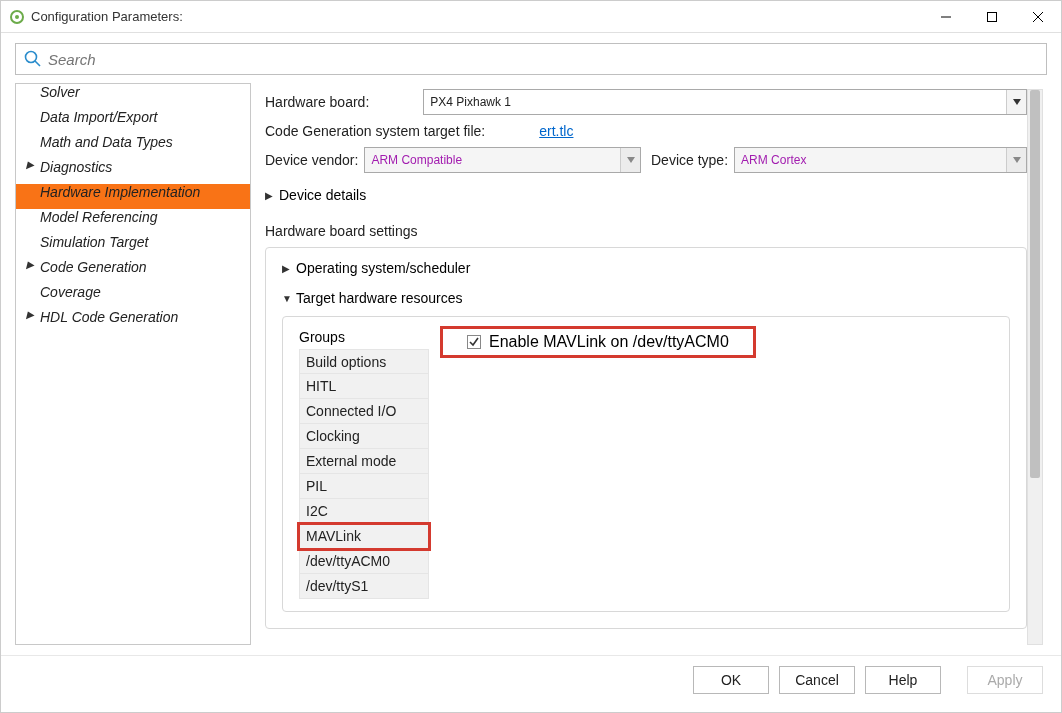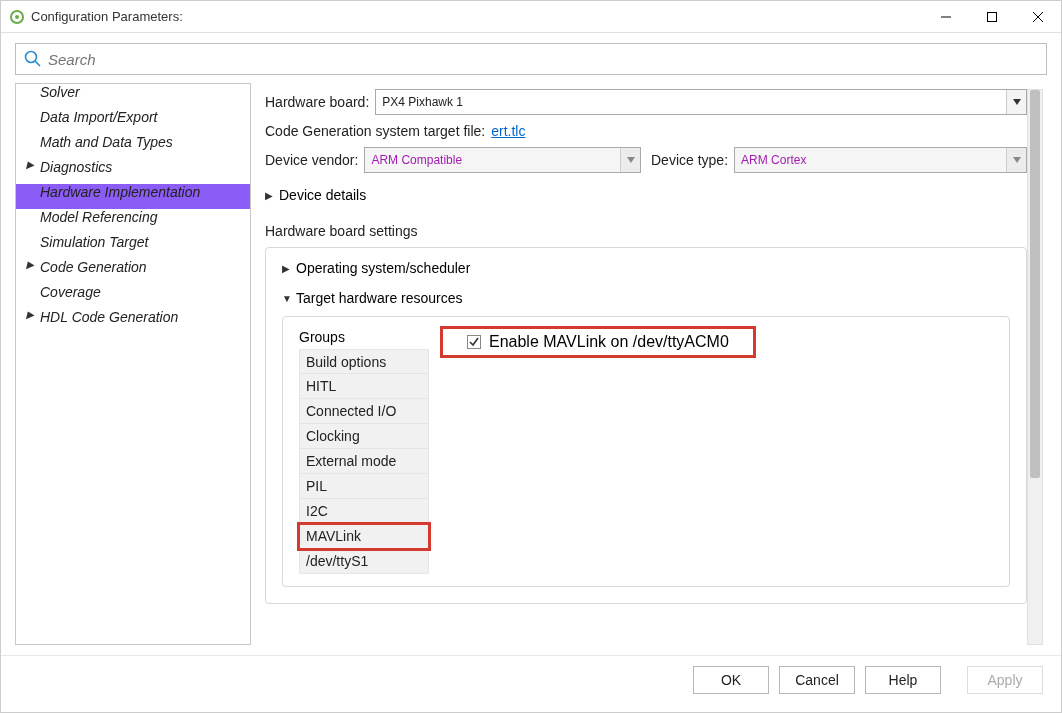--- a/index.html
+++ b/index.html
@@ -15,28 +15,28 @@
   .search-wrap { padding: 10px 14px 8px 14px; }
   .search { display: flex; align-items: center; border: 1px solid #bfbfbf; height: 32px; padding: 0 8px; background: #fff; }
   .search-icon { width: 18px; height: 18px; margin-right: 6px; flex-shrink: 0; }
   .search input { border: none; outline: none; flex: 1; font-size: 15px; font-style: italic; color: #888; background: transparent; }
 
   .content { display: flex; padding: 0 14px 10px 14px; height: 572px; }
   .sidebar { width: 236px; border: 1px solid #c8c8c8; background: #fff; overflow-y: auto; }
   .sidebar-item { height: 25px; display: flex; align-items: flex-start; padding-left: 8px; font-size: 14px; color: #222; cursor: default; font-style: italic; }
   .sidebar-item .tri { width: 12px; display: inline-flex; align-items: center; justify-content: center; margin-right: 4px; font-size: 10px; color: #333; }
   .sidebar-item .spacer { width: 16px; }
-  .sidebar-item.selected { background: #8b5cf6; }
+  .sidebar-item.selected { background: #f97316; }
 
   .main { flex: 1; padding: 6px 4px 0 14px; overflow: hidden; display: flex; }
   .main-inner { flex: 1; overflow-y: auto; }
   .scrollbar-visual { width: 16px; background: #f0f0f0; border: 1px solid #e0e0e0; position: relative; }
   .scrollbar-thumb { position: absolute; top: 0; left: 2px; right: 2px; height: 70%; background: #c0c0c0; border-radius: 2px; }
 
-  .form-row { display: flex; align-items: center; margin-bottom: 8px; font-size: 14px; color: #222; }
+  .form-row { display: flex; align-items: center; margin-bottom: 8px; font-size: 14px; color: #222; gap: 48px; }
   .form-row .lbl { margin-right: 6px; }
   .form-row .lbl-code { margin-right: 6px; }
   .form-row .link { color: #0066cc; text-decoration: underline; }
   .select { flex: 1; height: 26px; border: 1px solid #a9a9a9; background: #fff; display: flex; align-items: center; padding: 0 6px; font-size: 12px; position: relative; }
   .select.disabled { background: #f5f5f5; color: #a21caf; }
   .select .arrow { position: absolute; right: 0; top: 0; width: 20px; height: 100%; display: flex; align-items: center; justify-content: center; border-left: 1px solid #ccc; background: #f4f4f4; }
   .select.disabled .arrow { background: #ececec; }
 
   .row-devices { display: flex; gap: 10px; }
   .row-devices .col { flex: 1; display: flex; align-items: center; }
@@ -223,20 +223,21 @@
               <div class="groups-title">Groups</div>
               <div id="groups-list">
                   <div class="group-item">Build options</div>
                   <div class="group-item">HITL</div>
                   <div class="group-item">Connected I/O</div>
                   <div class="group-item">Clocking</div>
                   <div class="group-item">External mode</div>
                   <div class="group-item">PIL</div>
                   <div class="group-item">I2C</div>
                   <div class="group-item hl">MAVLink</div>
+                  <div class="group-item">/dev/ttyACM0</div>
                   <div class="group-item">/dev/ttyS1</div>
                 </div>
             </div>
             <div class="group-right">
               <div class="checkbox-row">
                 <span class="cb">
                   <svg viewBox="0 0 10 10">
                       <polyline points="1,5 4,8 9,1" fill="none" stroke="#333" stroke-width="1.6"></polyline>
                     </svg>
                 </span>

